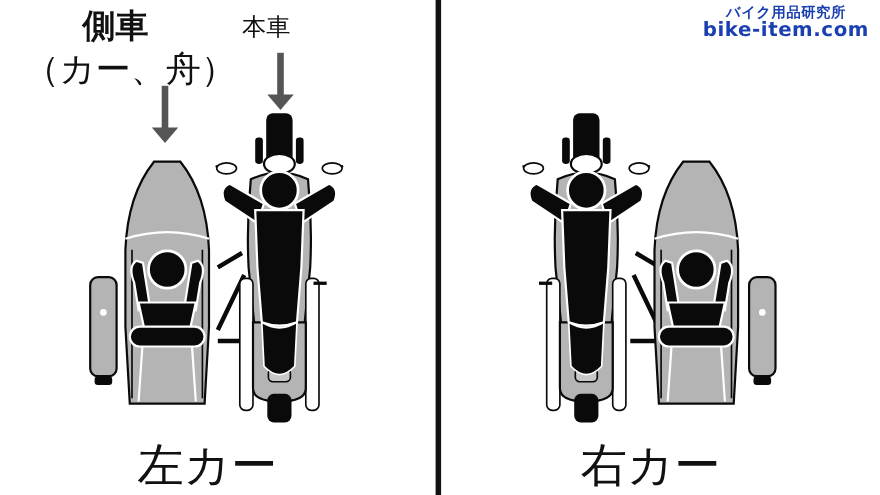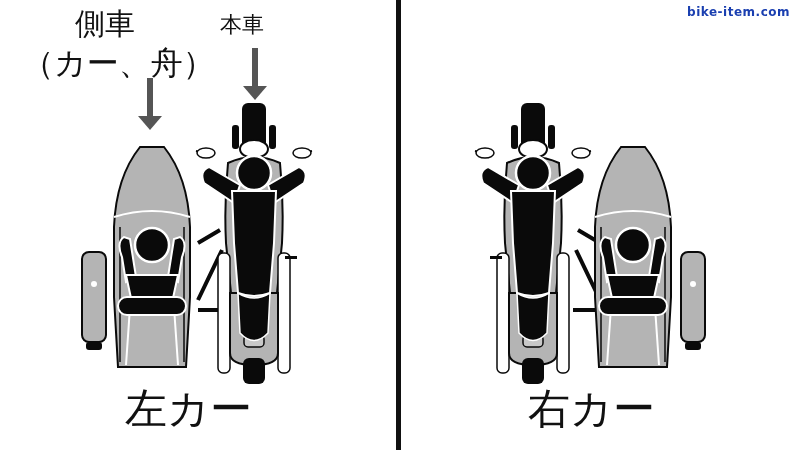--- a/index.html
+++ b/index.html
@@ -2,34 +2,35 @@
 <html><head>
 <meta charset="utf-8">
 <style>
   html, body { margin:0; padding:0; background:#ffffff; }
   body { width:800px; height:450px; position:relative; overflow:hidden;
          font-family:"DejaVu Sans", sans-serif; color:#111; }
   .divider { position:absolute; left:396px; top:0; width:5px; height:450px; background:#111; }
   .brand { position:absolute; right:10px; top:4px; text-align:center; color:#1a3fb0;
            font-family:"DejaVu Sans", sans-serif; font-weight:bold; line-height:16px; }
   .brand .jp { font-size:13px; letter-spacing:0.5px; }
-  .brand .en { font-size:12px; letter-spacing:0.5px; }
+  .brand .en { font-size:18px; letter-spacing:0.5px; }
   .label { position:absolute; font-family:"DejaVu Sans", sans-serif; color:#111; white-space:nowrap; }
-  .lbl-side1 { left:75px; top:4px; font-size:30px; }
+  .lbl-side1 { left:75px; top:4px; font-size:30px;font-weight:bold; }
   .lbl-side2 { left:22px; top:42px; font-size:32px; }
   .lbl-main { left:220px; top:10px; font-size:22px; }
-  .caption { position:absolute; top:381px; font-size:42px; }
+  .caption { position:absolute; top:395px; font-size:42px; }
   .cap-left { left:125px; }
   .cap-right { left:528px; }
   svg { position:absolute; left:0; top:0; }
 </style>
 </head>
 <body>
 
 <div class="brand">
+  <div class="jp">バイク用品研究所</div>
   <div class="en">bike-item.com</div>
 </div>
 
 <div class="label lbl-side1">側車</div>
 <div class="label lbl-side2">（カー、舟）</div>
 <div class="label lbl-main">本車</div>
 
 <div class="divider"></div>
 
 <svg width="800" height="450" viewBox="0 0 800 450">

